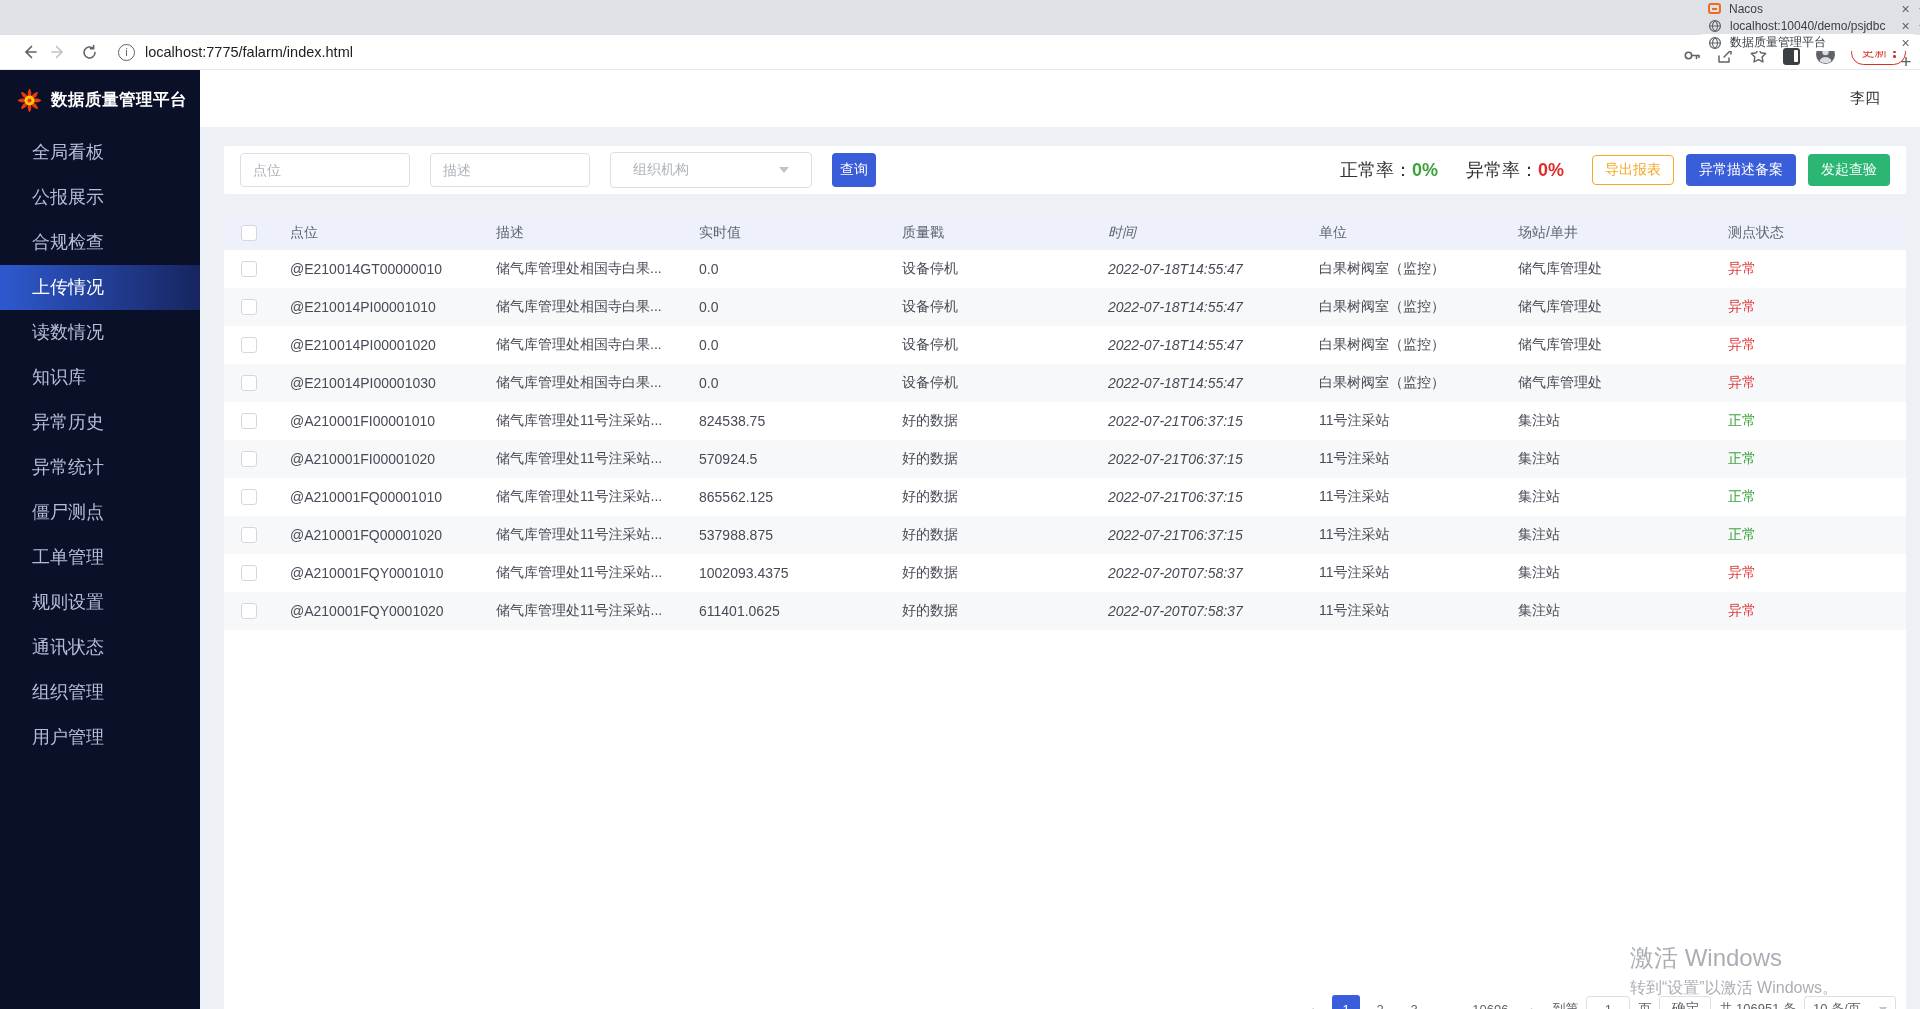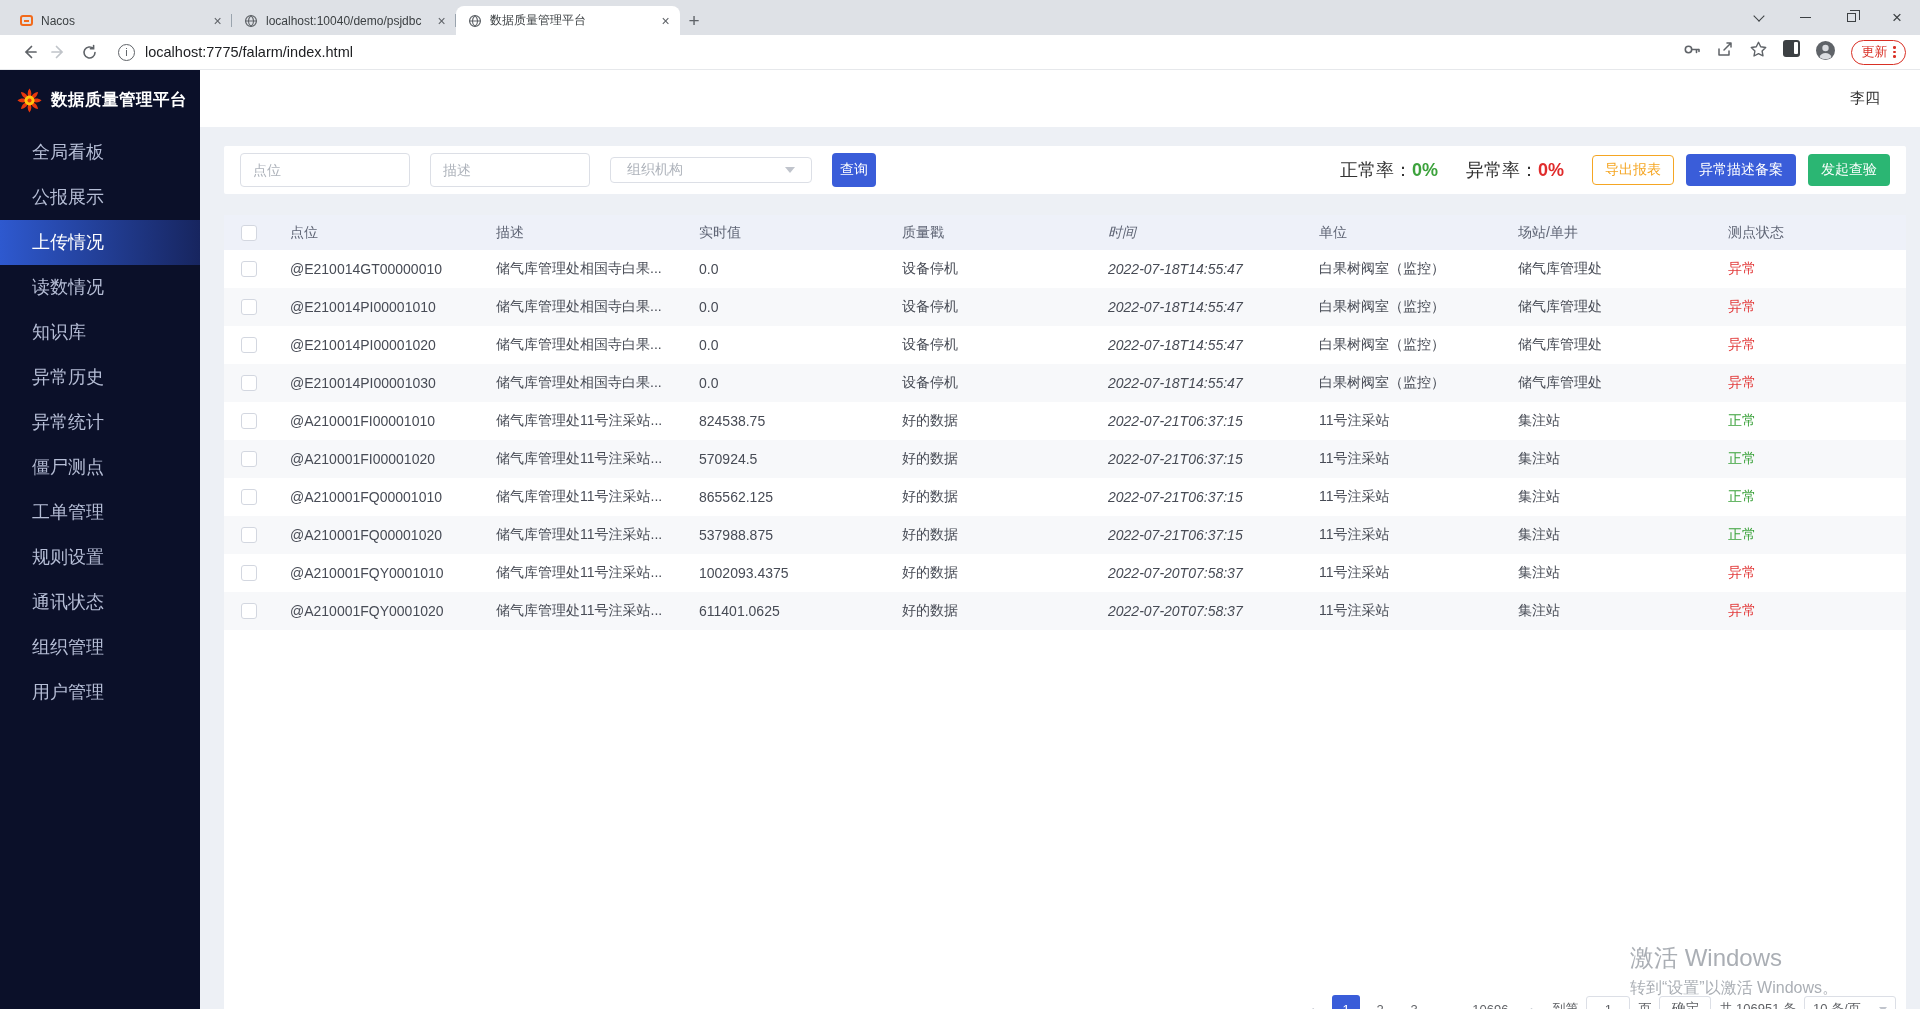--- a/index.html
+++ b/index.html
@@ -1,20 +1,20 @@
 <!DOCTYPE html>
 <html><head>
 <meta charset="utf-8">
 <style>
   * { margin:0; padding:0; box-sizing:border-box; }
   html,body { width:1920px; height:1009px; overflow:hidden; }
   body { font-family:"Liberation Sans","DejaVu Sans",sans-serif; background:#edf0f5; position:relative; }
 
   
-  .tabbar { height:35px; background:#dee1e6; display:flex; align-items:flex-end; padding-left:8px; }
+  .tabbar { height:35px; background:#dee1e6; display:flex; align-items:flex-end; padding-left:8px;flex-direction:column; }
   .tab { width:224px; height:29px; display:flex; align-items:center; gap:8px; padding:0 6px 0 12px; font-size:12px; color:#3c4043; border-radius:8px 8px 0 0; position:relative; }
   .tab .title { flex:1; white-space:nowrap; overflow:hidden; text-overflow:ellipsis; }
   .tab.active { background:#fff; }
   .tab:not(.active)::after { content:""; position:absolute; right:0; top:8px; bottom:8px; width:1px; background:#9aa4ae; }
   .tab-close { width:17px; height:17px; border-radius:50%; display:flex; align-items:center; justify-content:center; color:#5f6368; font-size:14px; flex:none; }
   .tab-close::before { content:"×"; }
   .nacos-ico { width:13px; height:11px; border:2px solid #f26a1b; border-radius:3px; position:relative; flex:none; }
   .nacos-ico::after { content:""; position:absolute; left:2px; right:2px; top:2.5px; height:2px; background:#f26a1b; }
   .globe-ico { width:14px; height:14px; flex:none; }
   .newtab { width:28px; height:29px; display:flex; align-items:center; justify-content:center; color:#5f6368; font-size:19px; }
@@ -25,21 +25,21 @@
   .ic-min { width:11px; height:1.6px; background:#3c4043; }
   .ic-restore { width:9px; height:9px; border:1.3px solid #3c4043; position:relative; background:#dee1e6; }
   .ic-restore::before { content:""; position:absolute; left:2px; top:-4px; width:9px; height:9px; border:1.3px solid #3c4043; border-bottom:none; border-left:none; }
   .ic-close::before { content:"×"; font-size:17px; }
 
   .urlbar { height:35px; background:#fff; display:flex; align-items:center; padding:0 14px; border-bottom:1px solid #e6e8eb; }
   .navico { width:30px; display:flex; justify-content:center; }
   .info-icon { width:17px; height:17px; border:1.3px solid #5f6368; border-radius:50%; color:#5f6368; display:flex; align-items:center; justify-content:center; font-size:11px; margin-left:14px; }
   .info-icon::before { content:"i"; }
   .url-text { font-size:14.5px; color:#202124; margin-left:10px; }
-  .url-right { margin-left:auto; display:flex; align-items:flex-start; gap:15px; }
+  .url-right { margin-left:auto; display:flex; align-items:flex-end; gap:15px; }
   .panel-ico { width:17px; height:17px; background:#3c4043; border-radius:3px; position:relative; }
   .panel-ico::after { content:""; position:absolute; right:2.5px; top:2.5px; bottom:2.5px; width:4px; background:#fff; border-radius:1px; }
   .update-pill { display:flex; align-items:center; gap:6px; border:1.5px solid #d93025; color:#d93025; border-radius:13px; height:25px; padding:0 9px; font-size:13px; }
   .vdots { display:flex; flex-direction:column; gap:2.2px; }
   .vdots i { width:2.6px; height:2.6px; border-radius:50%; background:#d93025; }
 
   
   .sidebar { position:absolute; left:0; top:70px; width:200px; bottom:0; background:#0b1029; }
   .logo-row { height:60px; display:flex; align-items:center; gap:8px; padding-left:16px; }
   .logo-title { color:#fff; font-size:16.5px; font-weight:bold; letter-spacing:.5px; }
@@ -47,21 +47,21 @@
   .menu-item.active { background:linear-gradient(90deg,#2e59cf 0%,#17255f 100%); color:#fff; }
 
   
   .main { position:absolute; left:200px; top:70px; right:0; bottom:0; background:#edf0f5; }
   .topbar { height:57px; background:#fff; display:flex; align-items:center; justify-content:flex-end; padding-right:40px; font-size:15px; color:#333; }
 
   .filter-card { position:absolute; left:24px; right:14px; top:76px; height:48px; background:#fff; border-radius:2px; display:flex; align-items:center; padding:0 16px; }
   .f-input { height:34px; border:1px solid #dcdfe6; border-radius:4px; padding:0 12px; font-size:14px; color:#333; outline:none; font-family:inherit; }
   .f-input::placeholder { color:#aeb3bb; }
   .inp-point { width:170px; } .inp-desc { width:160px; margin-left:20px; }
-  .f-select { width:202px; height:26px; border:1px solid #dcdfe6; border-radius:4px; margin-left:20px; display:flex; align-items:center; padding:0 16px; font-size:14px; color:#aeb3bb; position:relative; }
+  .f-select { width:202px; height:36px; border:1px solid #dcdfe6; border-radius:4px; margin-left:20px; display:flex; align-items:center; padding:0 22px; font-size:14px; color:#aeb3bb; position:relative; }
   .caret { width:0; height:0; border-left:5px solid transparent; border-right:5px solid transparent; border-top:6px solid #c0c4cc; margin-left:auto; }
   .btn { border:none; border-radius:4px; font-size:14px; font-family:inherit; cursor:pointer; }
   .btn-search { width:44px; height:34px; margin-left:20px; background:#3a5dd9; color:#fff; }
   .filter-right { margin-left:auto; display:flex; align-items:center; }
   .stat { font-size:18px; color:#333; margin-right:28px; white-space:nowrap; }
   .stat b.green { color:#3ca23c; } .stat b.red { color:#e02b2b; }
   .btn-export { height:30px; padding:0 12px; background:#fff; border:1px solid #f5a623; color:#f5a623; margin-right:12px; }
   .btn-record { height:32px; padding:0 13px; background:#3a5dd9; color:#fff; margin-right:12px; }
   .btn-inspect { height:32px; padding:0 13px; background:#2bb673; color:#fff; }
 
@@ -204,20 +204,21 @@
         <path d="M14 1.5C16.6 5 16.6 8.8 14 12.2 11.4 8.8 11.4 5 14 1.5Z" transform="rotate(315 14 14)"></path>
       </g>
       <circle cx="14" cy="14" r="5.2" fill="#ffc20e"></circle>
       <circle cx="14" cy="14" r="2.1" fill="#e8380d"></circle>
     </svg>
     <span class="logo-title">数据质量管理平台</span>
   </div>
   <div>
       <div class="menu-item">全局看板</div>
       <div class="menu-item">公报展示</div>
+      <div class="menu-item">合规检查</div>
       <div class="menu-item active">上传情况</div>
       <div class="menu-item">读数情况</div>
       <div class="menu-item">知识库</div>
       <div class="menu-item">异常历史</div>
       <div class="menu-item">异常统计</div>
       <div class="menu-item">僵尸测点</div>
       <div class="menu-item">工单管理</div>
       <div class="menu-item">规则设置</div>
       <div class="menu-item">通讯状态</div>
       <div class="menu-item">组织管理</div>

